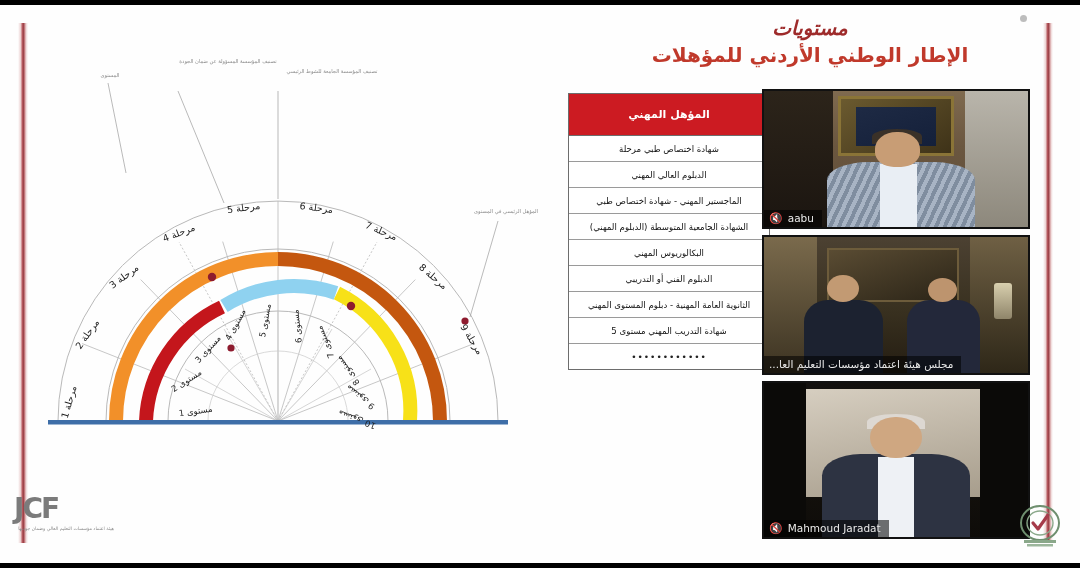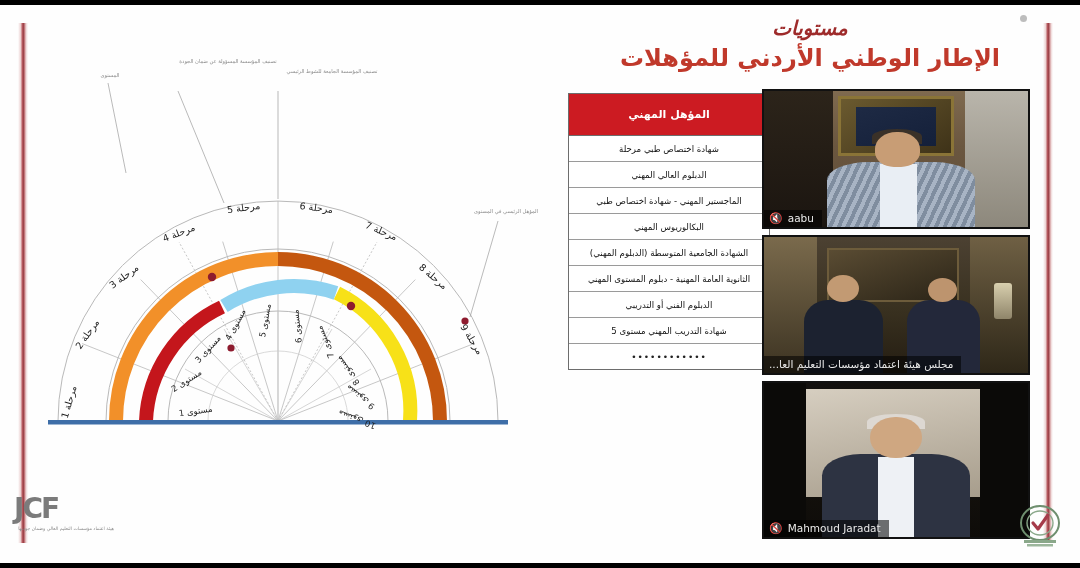--- a/index.html
+++ b/index.html
@@ -49,21 +49,21 @@
   .title-block {
     position: absolute; left: 600px; top: 10px;
     width: 420px; text-align: center;
     direction: rtl;
   }
   .title-line1 {
     font-size: 20px; font-weight: bold; color: #9e2b2b;
     letter-spacing: .2px; line-height: 1.35; font-style: italic;
   }
   .title-line2 {
-    font-size: 24px; font-weight: bold; color: #c0392b;
+    font-size: 20px; font-weight: bold; color: #c0392b;
     line-height: 1.35;
   }
 
   
   .qual-table {
     position: absolute; left: 568px; top: 88px;
     width: 202px;
     border: 1px solid #6d6d6d;
     background: #fff;
     direction: rtl;
@@ -231,24 +231,24 @@
     <div class="title-block">
       <div class="title-line1">مستويات</div>
       <div class="title-line2">الإطار الوطني الأردني للمؤهلات</div>
     </div>
 
     <div class="qual-table">
       <div class="qual-head">المؤهل المهني</div>
       <div class="qual-row">شهادة اختصاص طبي مرحلة</div>
       <div class="qual-row">الدبلوم العالي المهني</div>
       <div class="qual-row">الماجستير المهني - شهادة اختصاص طبي</div>
+      <div class="qual-row">الشهادة الجامعية المتوسطة (الدبلوم المهني)</div>
       <div class="qual-row">البكالوريوس المهني</div>
-      <div class="qual-row">الشهادة الجامعية المتوسطة (الدبلوم المهني)</div>
+      <div class="qual-row">الدبلوم الفني أو التدريبي</div>
       <div class="qual-row">الثانوية العامة المهنية - دبلوم المستوى المهني</div>
-      <div class="qual-row">الدبلوم الفني أو التدريبي</div>
       <div class="qual-row">شهادة التدريب المهني مستوى 5</div>
       <div class="qual-row dots">••••••••••••</div>
     </div>
 
     <div class="diagram">
       <svg width="520" height="420" viewBox="0 0 520 420">
 
         <g stroke="#b9b9b9" stroke-width="0.8" fill="none">
           <path d="M250,400 L 30,400"></path>
           <path d="M250,400 L 54.2,322.6"></path>

